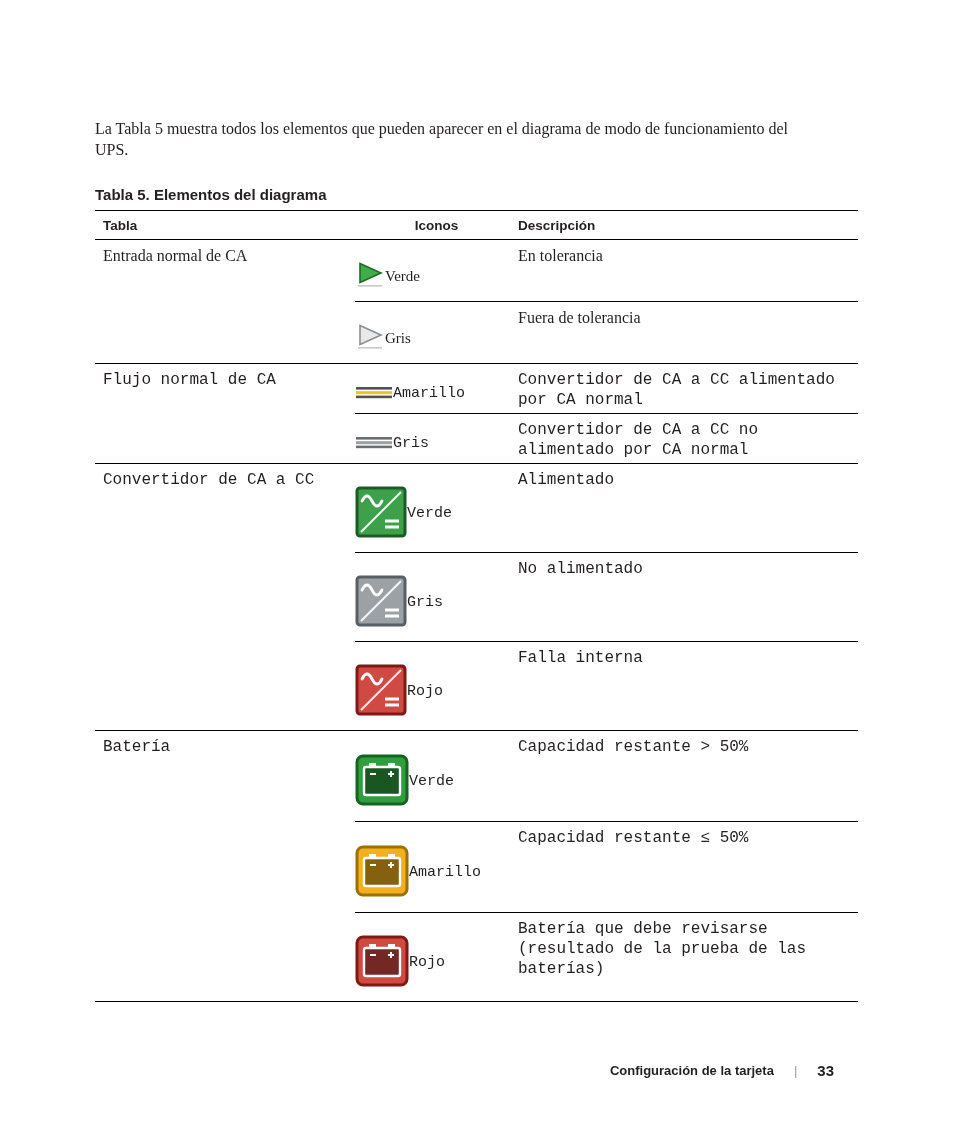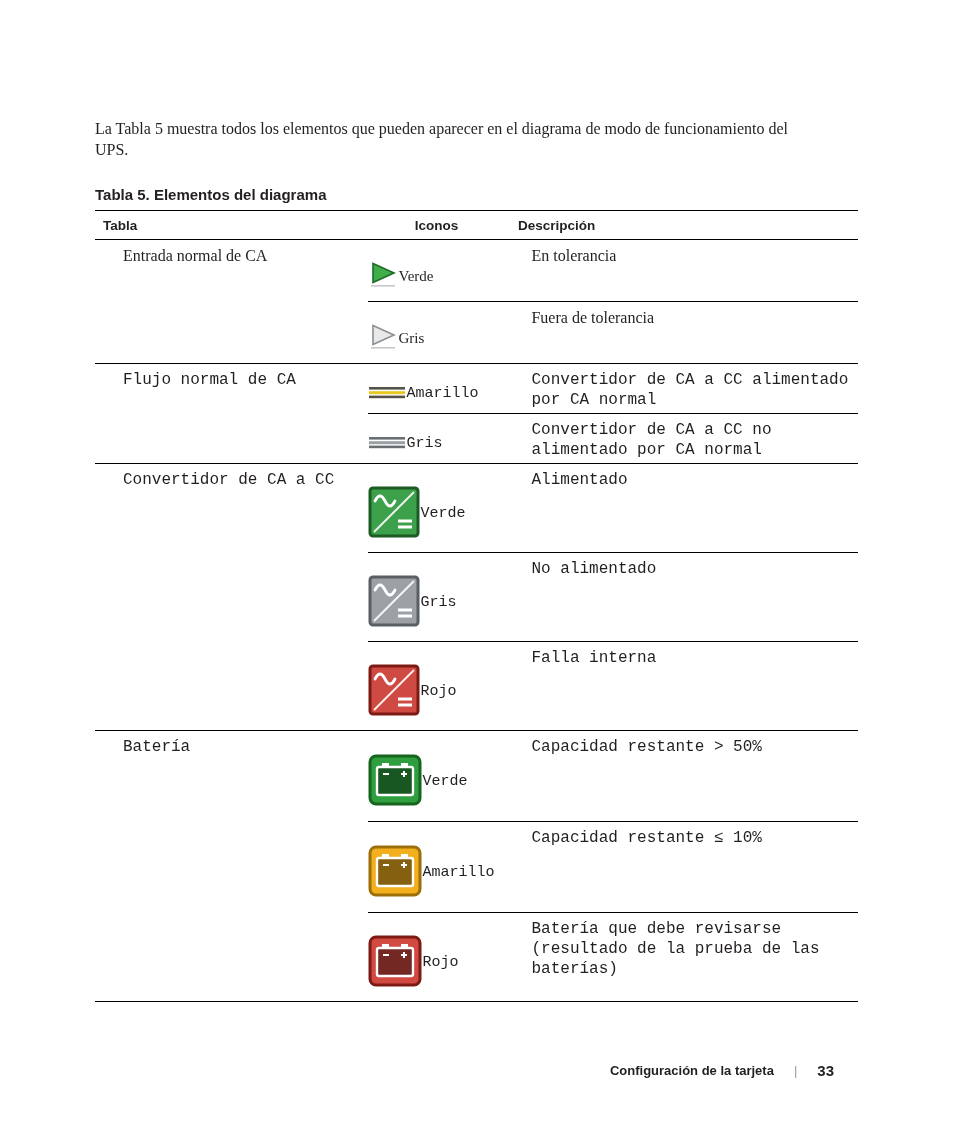--- a/index.html
+++ b/index.html
@@ -17,21 +17,21 @@
   .ups-table{margin-top:7px;border-top:1px solid #000;border-bottom:1px solid #000;}
   .thead{
     display:flex;align-items:center;height:28px;border-bottom:1px solid #000;
     font-family:"Liberation Sans", sans-serif;font-weight:bold;font-size:13.5px;
   }
   .col-tipo{width:260px;padding-left:8px;box-sizing:border-box;}
   .col-icon{width:163px;text-align:center;}
   .col-desc{flex:1;}
   .group{display:flex;}
   .group + .group{border-top:1px solid #000;font-family:Liberation Mono, monospace;}
-  .g-tipo{width:260px;box-sizing:border-box;padding:7px 8px 0 8px;font-size:16px;margin-left:20px;}
+  .g-tipo{width:260px;box-sizing:border-box;padding:7px 8px 0 8px;font-size:16px;}
   .g-rows{width:503px;}
   .irow{display:flex;}
   .irow + .irow{border-top:1px solid #000;}
   .rh-a{min-height:61px;}
   .rh-b{min-height:49px;}
   .rh-c{min-height:88px;}
   .rh-d{min-height:90px;}
   .icon-cell{
     width:163px;box-sizing:border-box;display:flex;
     align-items:center;padding-top:8px;
@@ -219,21 +219,21 @@
                 <rect x="14" y="9" width="7" height="5" fill="#ffffff"></rect>
                 <rect x="33" y="9" width="7" height="5" fill="#ffffff"></rect>
                 <rect x="9" y="13" width="36" height="28" rx="2" fill="rgba(0,0,0,0.45)" stroke="#ffffff" stroke-width="2.4"></rect>
                 <line x1="15" y1="20" x2="21" y2="20" stroke="#ffffff" stroke-width="2"></line>
                 <line x1="33" y1="20" x2="39" y2="20" stroke="#ffffff" stroke-width="2"></line>
                 <line x1="36" y1="17" x2="36" y2="23" stroke="#ffffff" stroke-width="2"></line>
               </svg>
             </span>
             <span class="color-label">Amarillo</span>
           </div>
-          <div class="desc-cell">Capacidad restante ≤ 10%</div>
+          <div class="desc-cell">Capacidad restante ≤ 50%</div>
         </div>
 
         <div class="irow rh-c">
           <div class="icon-cell">
             <span class="icn">
               <svg width="54" height="52" viewBox="0 0 54 52">
                 <rect x="2" y="2" width="50" height="48" rx="6" fill="#d14a42" stroke="#7e1a14" stroke-width="3"></rect>
                 <rect x="14" y="9" width="7" height="5" fill="#ffffff"></rect>
                 <rect x="33" y="9" width="7" height="5" fill="#ffffff"></rect>
                 <rect x="9" y="13" width="36" height="28" rx="2" fill="rgba(0,0,0,0.45)" stroke="#ffffff" stroke-width="2.4"></rect>

